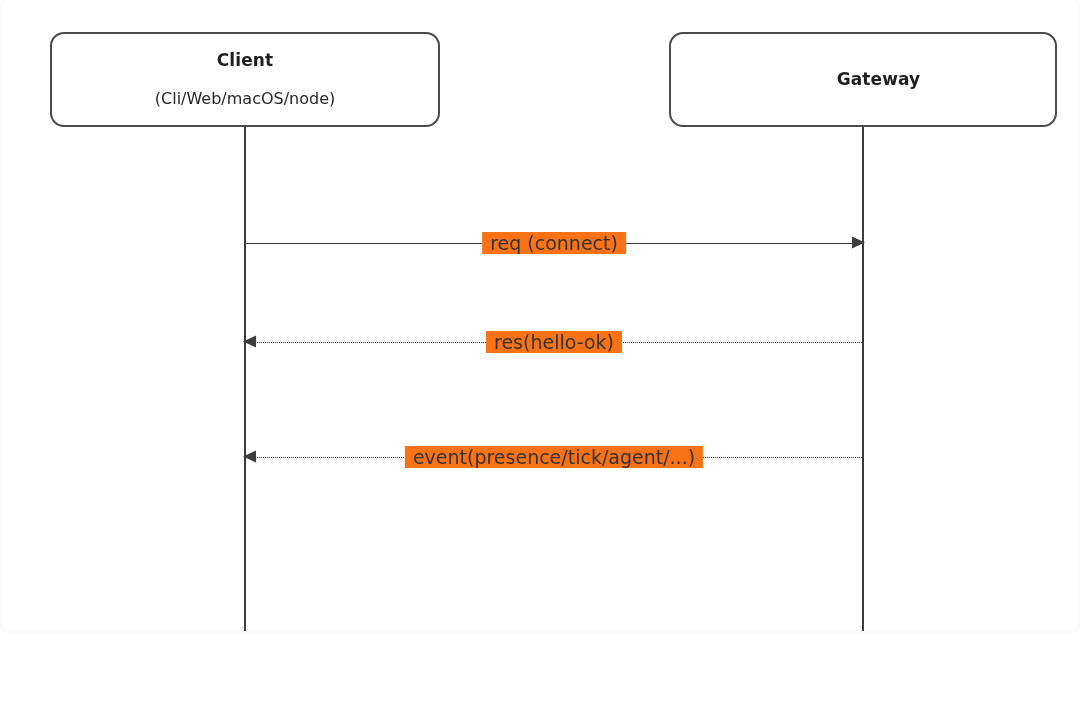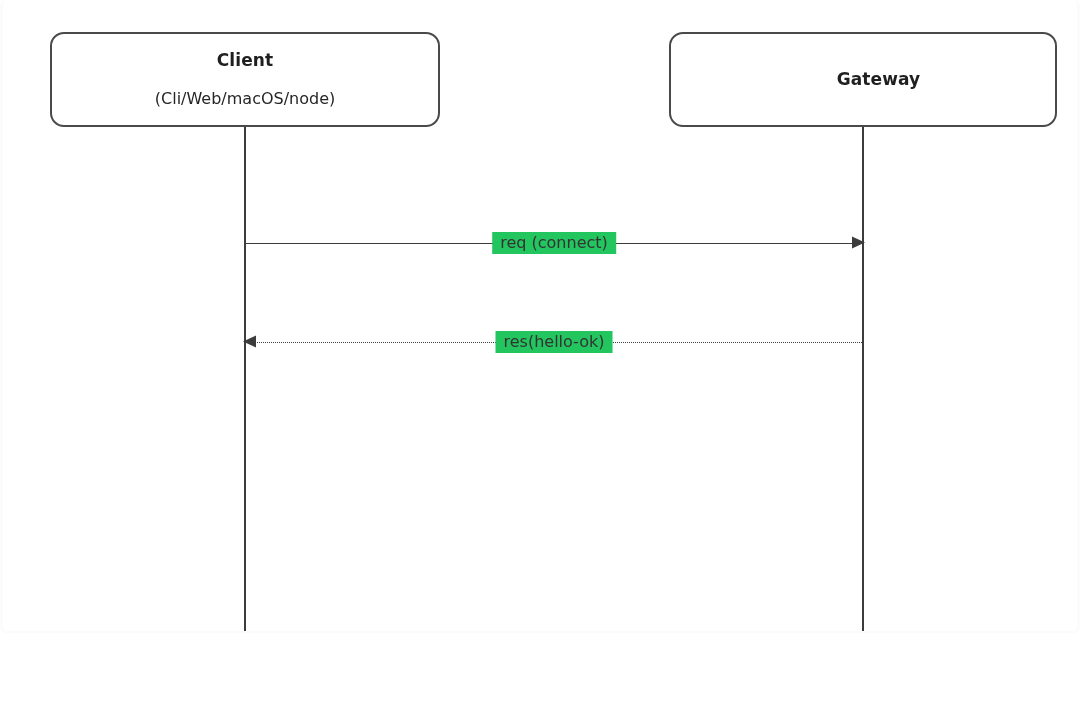--- a/index.html
+++ b/index.html
@@ -85,23 +85,23 @@
     border-top-color: #3c3c3c;
   }
   .msg-line.solid { border-top-style: solid; }
   .msg-line.dotted { border-top-style: dotted; border-top-width: 1.7px; }
 
   .msg-label {
     position: absolute;
     top: 0px;
     left: 50%;
     transform: translateX(-50%);
-    background: #22c55e;
+    background: #f97316;
     padding: 0 8px;
-    font-size: 16px;
+    font-size: 19px;
     color: #333333;
     white-space: nowrap;
     line-height: 22px;
   }
   .arrowhead {
     position: absolute;
     top: 11px;
     width: 0;
     height: 0;
   }
@@ -148,14 +148,19 @@
     <div class="arrowhead right"></div>
     <div class="msg-label">req (connect)</div>
   </div>
 
   <div class="message" id="msg-1">
     <div class="msg-line dotted"></div>
     <div class="arrowhead left"></div>
     <div class="msg-label">res(hello-ok)</div>
   </div>
 
+  <div class="message" id="msg-2">
+    <div class="msg-line dotted"></div>
+    <div class="arrowhead left"></div>
+    <div class="msg-label">event(presence/tick/agent/...)</div>
+  </div>
 
 </div>
 
 </body></html>

